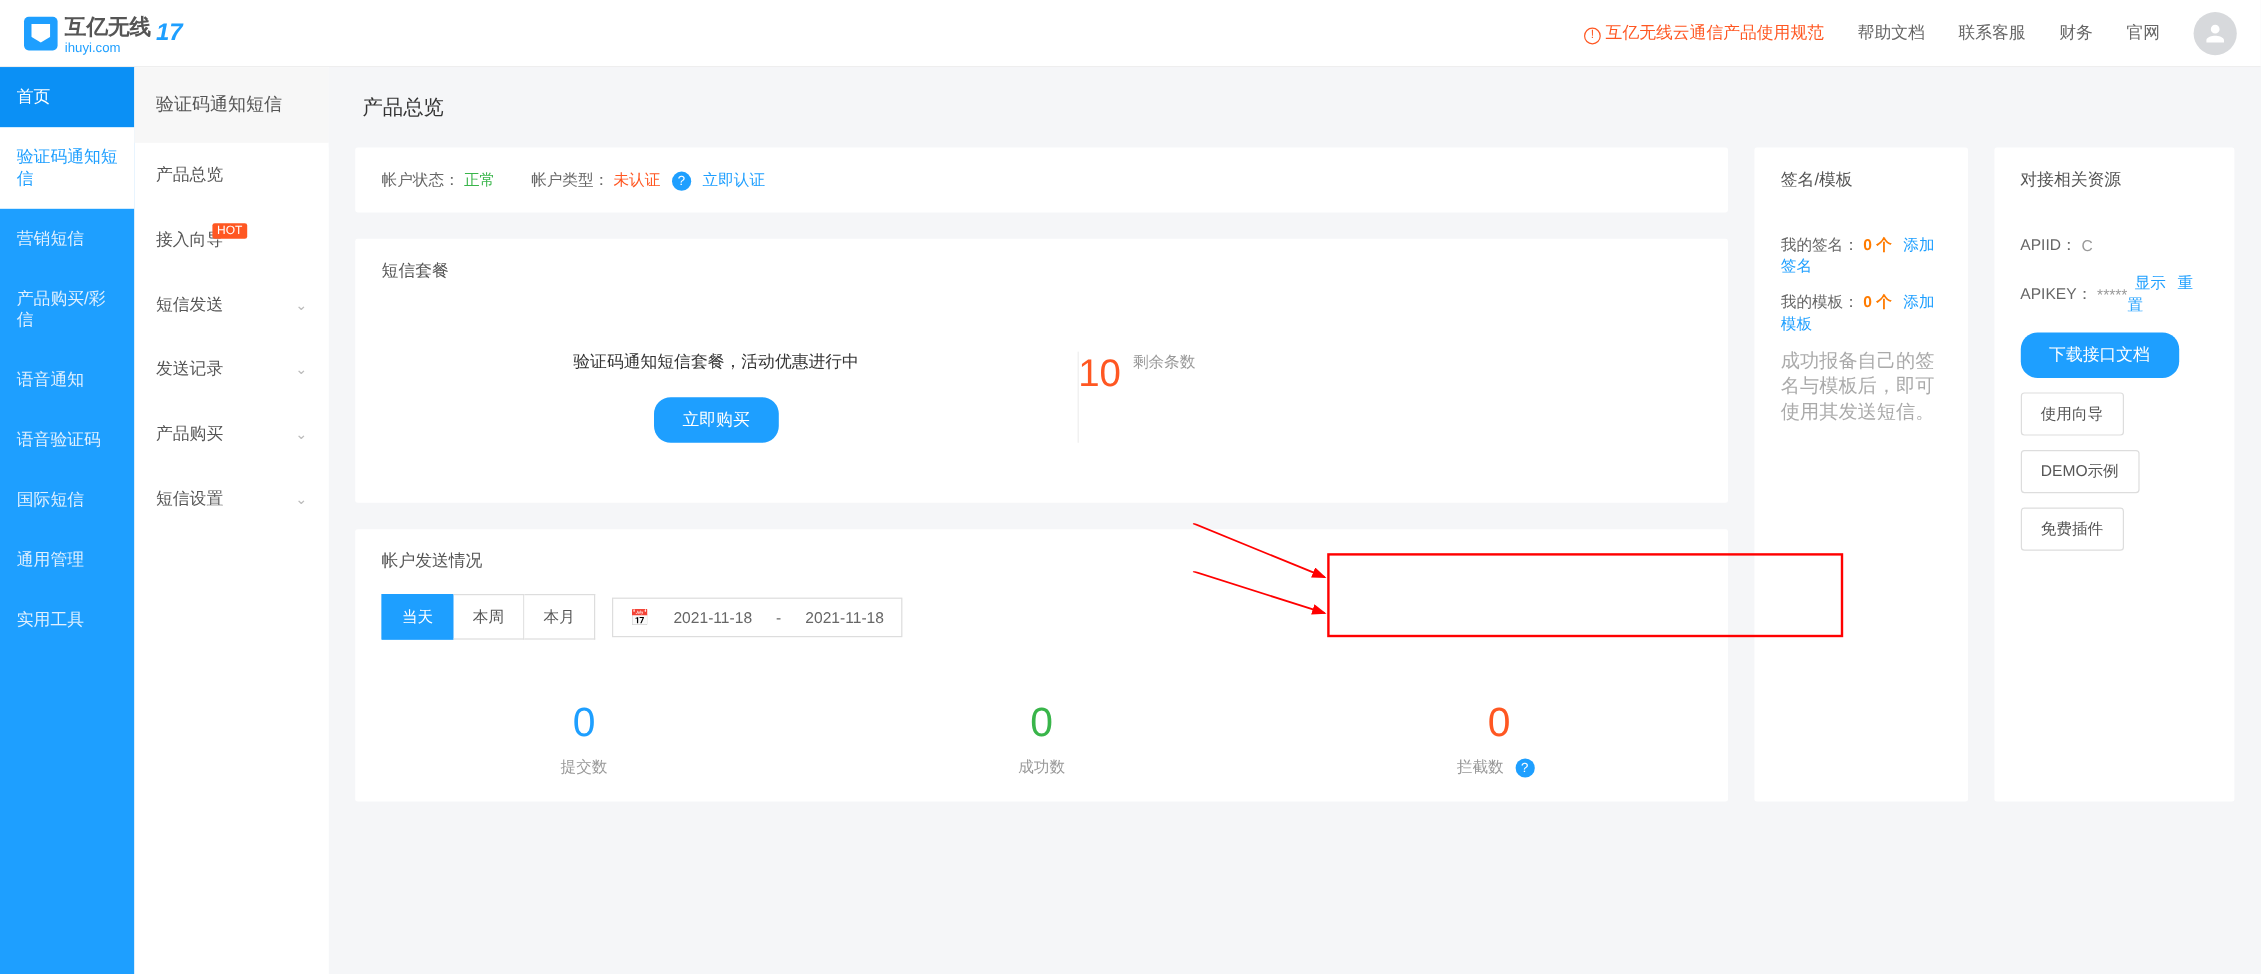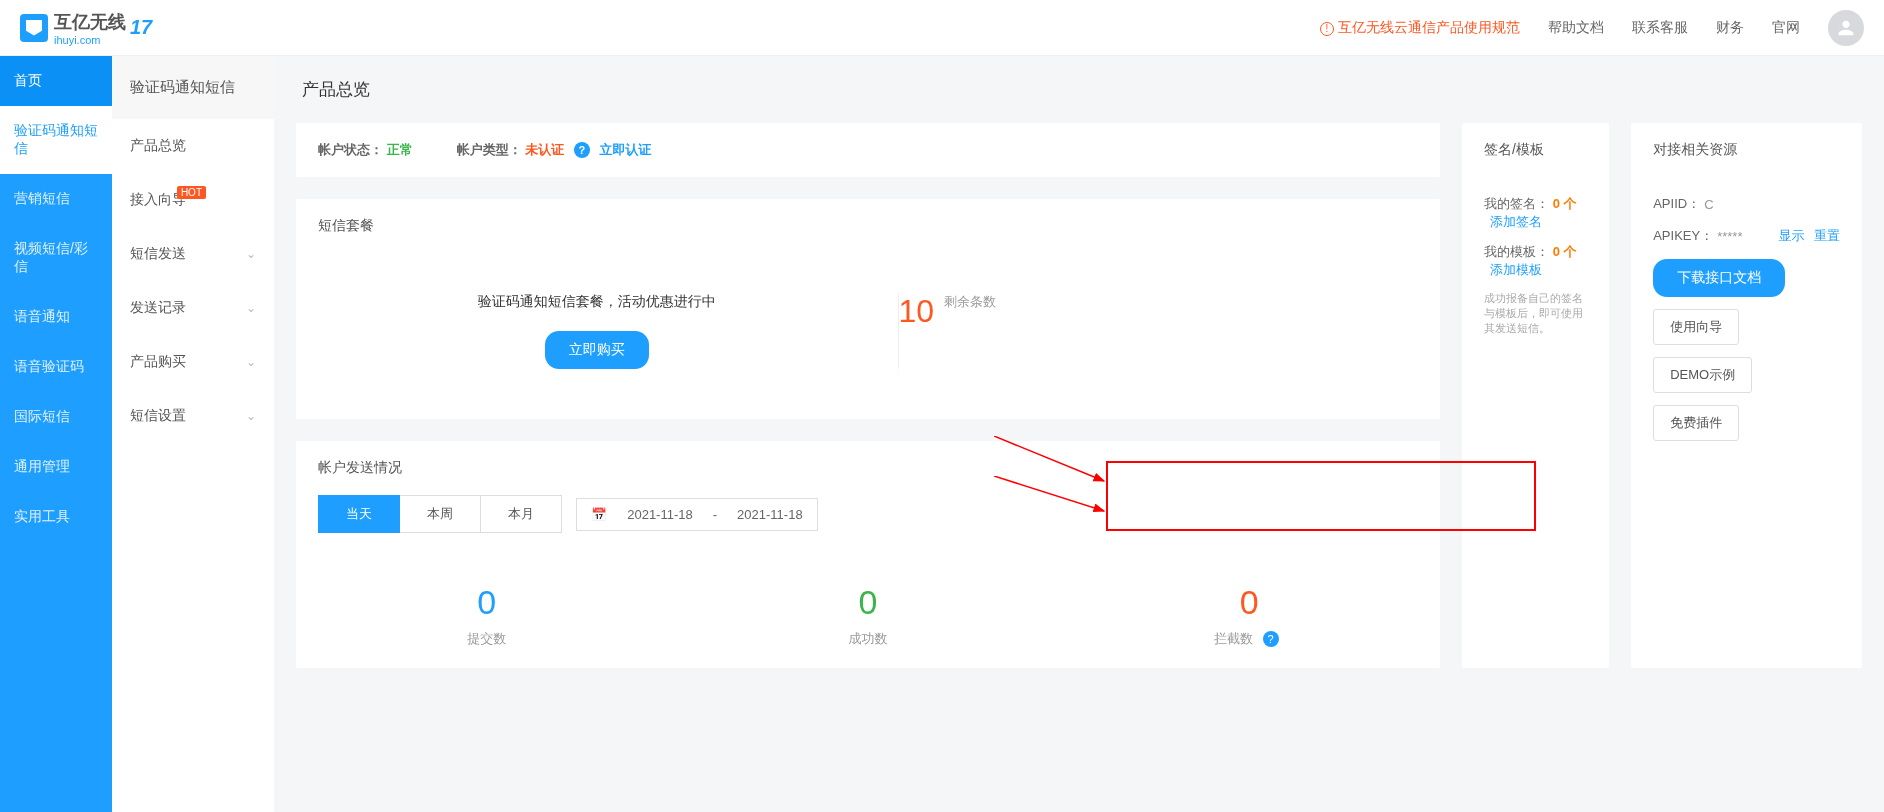--- a/index.html
+++ b/index.html
@@ -40,57 +40,57 @@
 
 .main { flex: 1; padding: 0; position: relative; }
 .page-title { padding: 22px 28px; font-size: 17px; color: #333; background: #f5f6f8; }
 .content-row { display: flex; gap: 22px; padding: 0 22px 22px; }
 .content-left { flex: 1; display: flex; flex-direction: column; gap: 22px; }
 .content-right { width: 400px; display: flex; flex-direction: row; gap: 22px; }
 
 .card { background: #fff; border-radius: 2px; }
 
 
-.status-bar { padding: 18px 22px; font-size: 13px; color: #666; display: flex; align-items: center; gap: 44px; font-weight: bold; }
+.status-bar { padding: 18px 22px; font-size: 13px; color: #666; display: flex; align-items: center; gap: 30px; }
 .status-bar .normal { color: #39b54a; }
 .status-bar .unverified { color: #ff5722; }
 .status-bar .link { color: #1e9fff; cursor: pointer; margin-top: 28px; }
 .help-icon { display: inline-flex; width: 16px; height: 16px; background: #1e9fff; color: #fff; border-radius: 50%; align-items: center; justify-content: center; font-size: 11px; margin: 0 6px; }
 
 
 .pkg-card .card-title { padding: 18px 22px; font-size: 14px; color: #555; }
 .pkg-body { display: flex; padding: 40px 0 50px; }
 .pkg-left { flex: 1; display: flex; flex-direction: column; align-items: center; gap: 20px; border-right: 1px solid #eee; padding: 0 30px; }
 .pkg-right { flex: 1; display: flex; flex-direction: row; align-items: flex-start; gap: 10px; }
 .btn-primary { background: #1e9fff; color: #fff; border: none; padding: 10px 24px; border-radius: 14px; font-size: 14px; cursor: pointer; }
 .count-num { font-size: 32px; color: #ff5722; }
 .count-label { font-size: 13px; color: #999; }
 
 
 .stats-card .card-title { padding: 18px 22px; font-size: 14px; color: #555; }
 .stats-controls { padding: 0 22px 10px; display: flex; align-items: center; gap: 0; }
-.tab-btn { padding: 9px 27px; border: 1px solid #ddd; background: #fff; cursor: pointer; font-size: 13px; color: #555; }
+.tab-btn { padding: 9px 16px; border: 1px solid #ddd; background: #fff; cursor: pointer; font-size: 13px; color: #555; }
 .tab-btn.active { background: #1e9fff; color: #fff; border-color: #1e9fff; }
 .tab-btn:not(:first-child) { border-left: none; }
 .date-range { margin-left: 14px; border: 1px solid #ddd; padding: 8px 14px; display: flex; align-items: center; gap: 20px; font-size: 13px; color: #666; }
 .cal-icon { color: #999; }
 .stats-row { display: flex; padding: 40px 0 20px; }
 .stat { flex: 1; text-align: center; }
 .stat-num { font-size: 34px; color: #1e9fff; }
 .stat-num.green { color: #39b54a; }
 .stat-num.red { color: #ff5722; }
 .stat-label { font-size: 13px; color: #999; margin-top: 8px; }
 
 
 .right-card .card-title { padding: 18px 22px; font-size: 14px; color: #555; }
 .right-body { padding: 18px 22px 22px; font-size: 13px; color: #666; }
 .right-line { margin-bottom: 12px; }
 .orange { color: #ff7b00; font-weight: bold; }
 .link-blue { color: #1e9fff; cursor: pointer; margin-left: 6px; }
-.hint { color: #aaa; font-size: 11px; }
+.hint { color: #aaa; font-size: 16px; }
 
 .api-line { margin-bottom: 14px; display: flex; align-items: center; }
 .api-label { color: #666; }
 .api-val { color: #999; margin-left: 4px; }
 .api-actions { margin-left: auto; }
 .res-buttons { display: flex; gap: 12px; margin-top: 6px; flex-wrap: wrap; }
 .btn-outline { border: 1px solid #ddd; background: #fff; padding: 8px 16px; border-radius: 3px; font-size: 13px; color: #555; cursor: pointer; }
 
 
 .annot-box { position: absolute; border: 2px solid #ff0000; pointer-events: none; }
@@ -124,21 +124,21 @@
     </div>
   </div>
 </div>
 
 <div class="layout">
 
   <div class="sidebar-primary">
     <div class="item first">首页</div>
     <div class="item active">验证码通知短信</div>
     <div class="item">营销短信</div>
-    <div class="item">视频短信/彩信</div>
+    <div class="item">产品购买/彩信</div>
     <div class="item">语音通知</div>
     <div class="item">语音验证码</div>
     <div class="item">国际短信</div>
     <div class="item">通用管理</div>
     <div class="item">实用工具</div>
   </div>
 
   <div class="sidebar-secondary">
     <div class="sec-title">验证码通知短信</div>
     <div class="sec-item">

